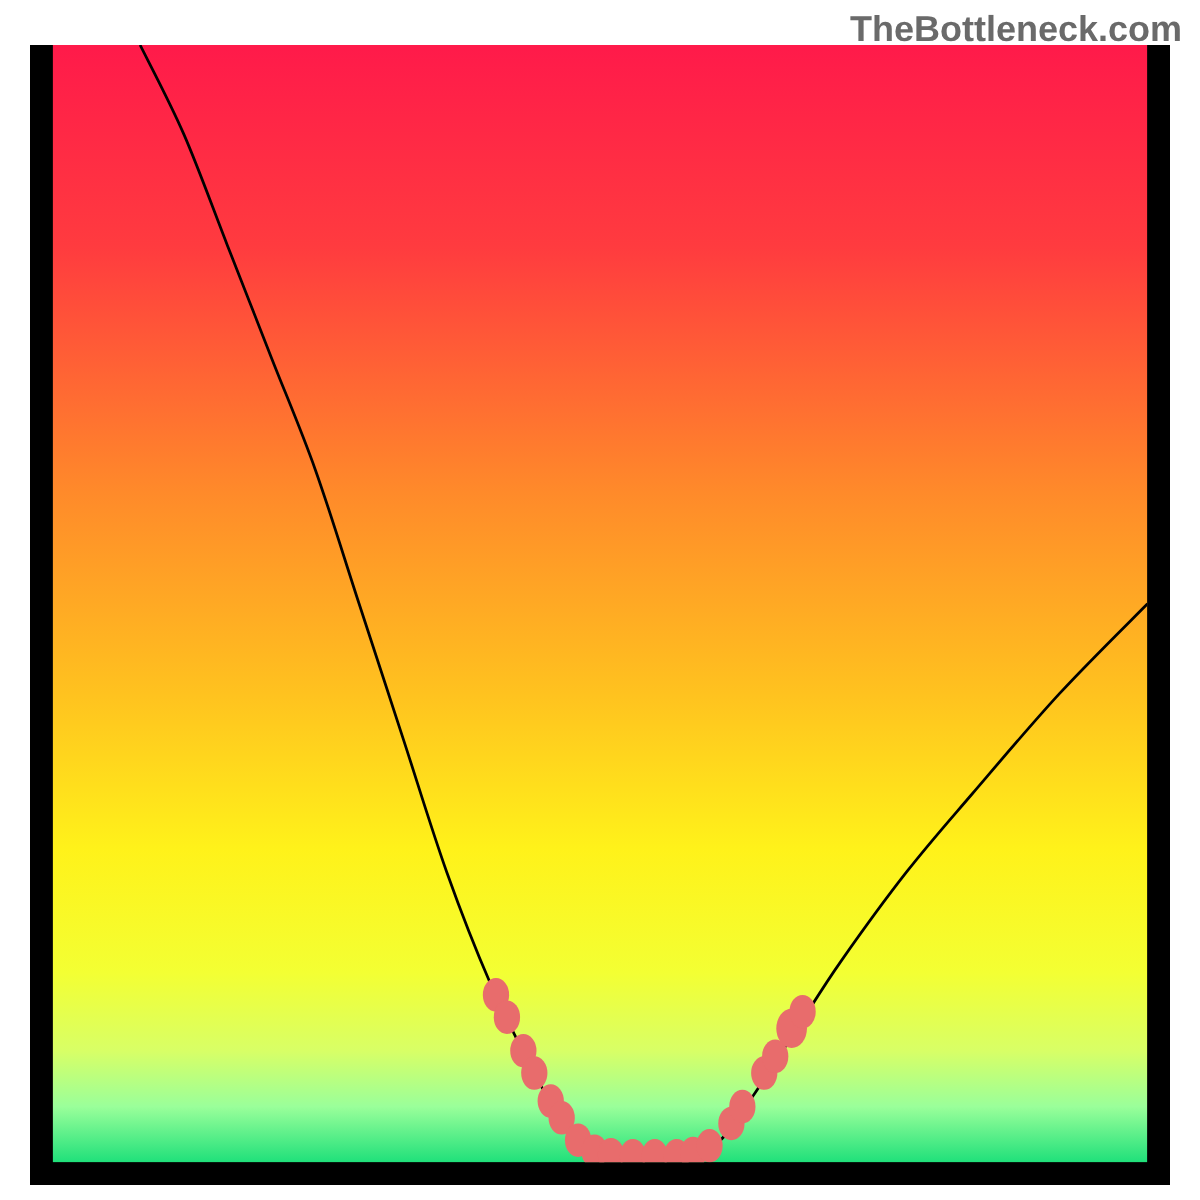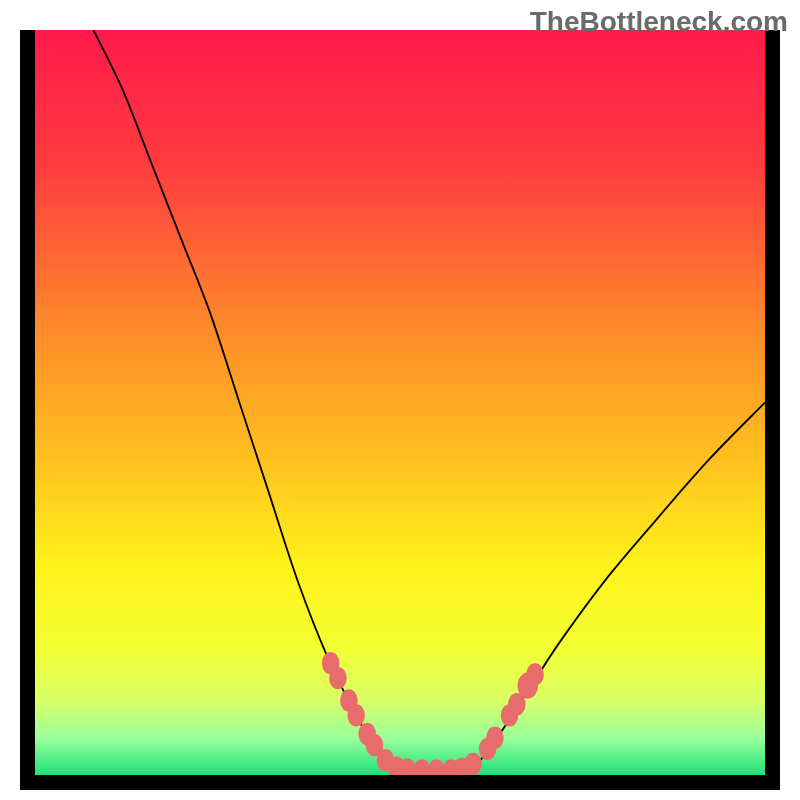--- a/index.html
+++ b/index.html
@@ -11,21 +11,21 @@
   .container {
     width: 800px;
     height: 800px;
     position: relative;
     background: #ffffff;
   }
   .watermark {
     position: absolute;
     top: 6px;
     right: 12px;
-    font-size: 28px;
+    font-size: 24px;
     font-weight: bold;
     color: #6a6a6a;
     font-family: Arial, sans-serif;
     z-index: 10;
   }
   .plot-frame {
     position: absolute;
     left: 20px;
     top: 30px;
     width: 760px;

